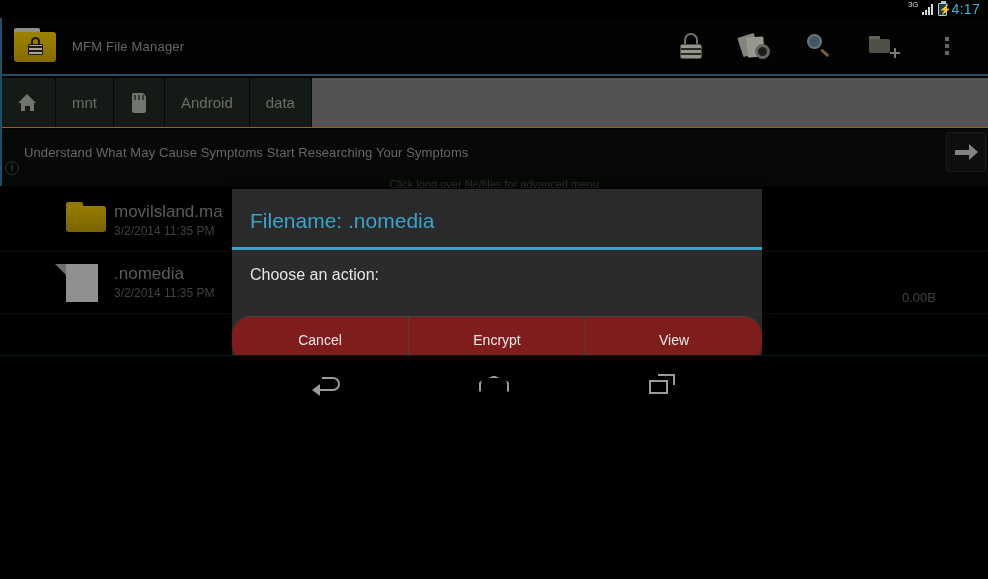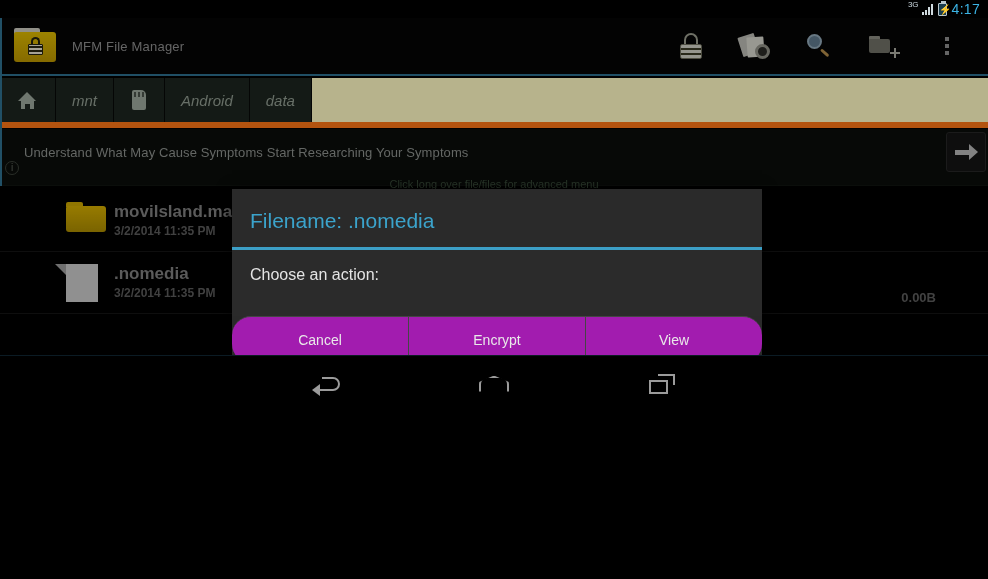--- a/index.html
+++ b/index.html
@@ -104,24 +104,23 @@
   .ico-newfolder .plusv { position:absolute; right:1px; bottom:0px; width:2px; height:10px; background:#a9a9a0; }
   .ico-newfolder .plush { position:absolute; right:-3px; bottom:4px; width:10px; height:2px; background:#a9a9a0; }
 
   
   .ico-dots { display:flex; flex-direction:column; gap:3px; }
   .ico-dots i { display:block; width:4px; height:4px; background:#8d8d8d; }
 
   
   #breadcrumb {
     position:absolute; left:0; top:78px; width:988px; height:50px;
-    background:#fef9c3;
+    background:#737373;
     display:flex; align-items:stretch;
-    border-bottom:6px solid #f97316;
-    font-style:italic;
+    border-bottom:1px solid #f97316;
   }
   .crumb {
     background:#1d251f; border-right:1px solid #070907;
     display:flex; align-items:center; justify-content:center;
     color:#8f9a8f; font-size:15px; padding:0 16px; min-width:48px;
   }
   .crumb.icon-crumb { padding:0 18px; }
   .ico-home { width:19px; height:17px; position:relative; }
   .ico-home .roof { position:absolute; left:0; top:0; width:0; height:0;
     border-left:9.5px solid transparent; border-right:9.5px solid transparent; border-bottom:9px solid #9aa59a; }
@@ -157,21 +156,21 @@
   
   #hint {
     position:absolute; left:0; top:178px; width:988px; text-align:center;
     color:#3b4d3b; font-size:11px;
   }
 
   
   #filelist { position:absolute; left:0; top:190px; width:988px; }
   .row {
     position:relative; height:62px; display:flex; align-items:center;
-    border-bottom:1px solid #141414; padding-left:62px;font-weight:bold;
+    border-bottom:1px solid #141414; padding-left:62px;
   }
   .row .thumb { position:absolute; left:66px; top:12px; }
   .fold-ico { width:40px; height:30px; position:relative; }
   .fold-ico .t { position:absolute; left:0; top:0; width:17px; height:5px; background:#c9a400; border-radius:2px 2px 0 0; }
   .fold-ico .b { position:absolute; left:0; top:4px; width:40px; height:26px;
     background:linear-gradient(#d2ab00,#a98a00); border-radius:2px 3px 3px 3px; }
   .file-ico { width:32px; height:38px; position:relative; }
   .file-ico .sheet { position:absolute; left:0; top:0; width:32px; height:38px;
     background:#c8c8c8; }
   .file-ico .corner { position:absolute; right:0; top:0; width:0;height:0;
@@ -190,21 +189,21 @@
   #scrim { position:absolute; left:0; top:18px; width:988px; height:502px; background:rgba(0,0,0,0.28); }
   #dialog {
     position:absolute; left:232px; top:189px; width:530px;
     background:#2a2a2a;
     box-shadow:0 2px 14px rgba(0,0,0,.7);
   }
   #dlg-title-wrap { padding:20px 18px 14px 18px; border-bottom:3px solid #3c9fc6; }
   #dlg-title { font-size:21px; color:#3ba3cb; }
   #dlg-body { padding:16px 18px 32px 18px; background:#2b2b2b; }
   #dlg-message { font-size:16px; color:#e4e4e4; }
-  #dlg-buttons { display:flex; border-top:1px solid #454545; background:#a21caf;border-radius:19px; }
+  #dlg-buttons { display:flex; border-top:1px solid #454545; background:#7f1d1d;border-radius:19px; }
   .dlg-btn {
     flex:1; text-align:center; padding:15px 0;
     color:#e9e9e9; font-size:14px;
     border-right:1px solid #454545;
   }
   .dlg-btn:last-child { border-right:none; }
 
   
   #navbar {
     position:absolute; left:0; bottom:0; width:988px; height:56px;

